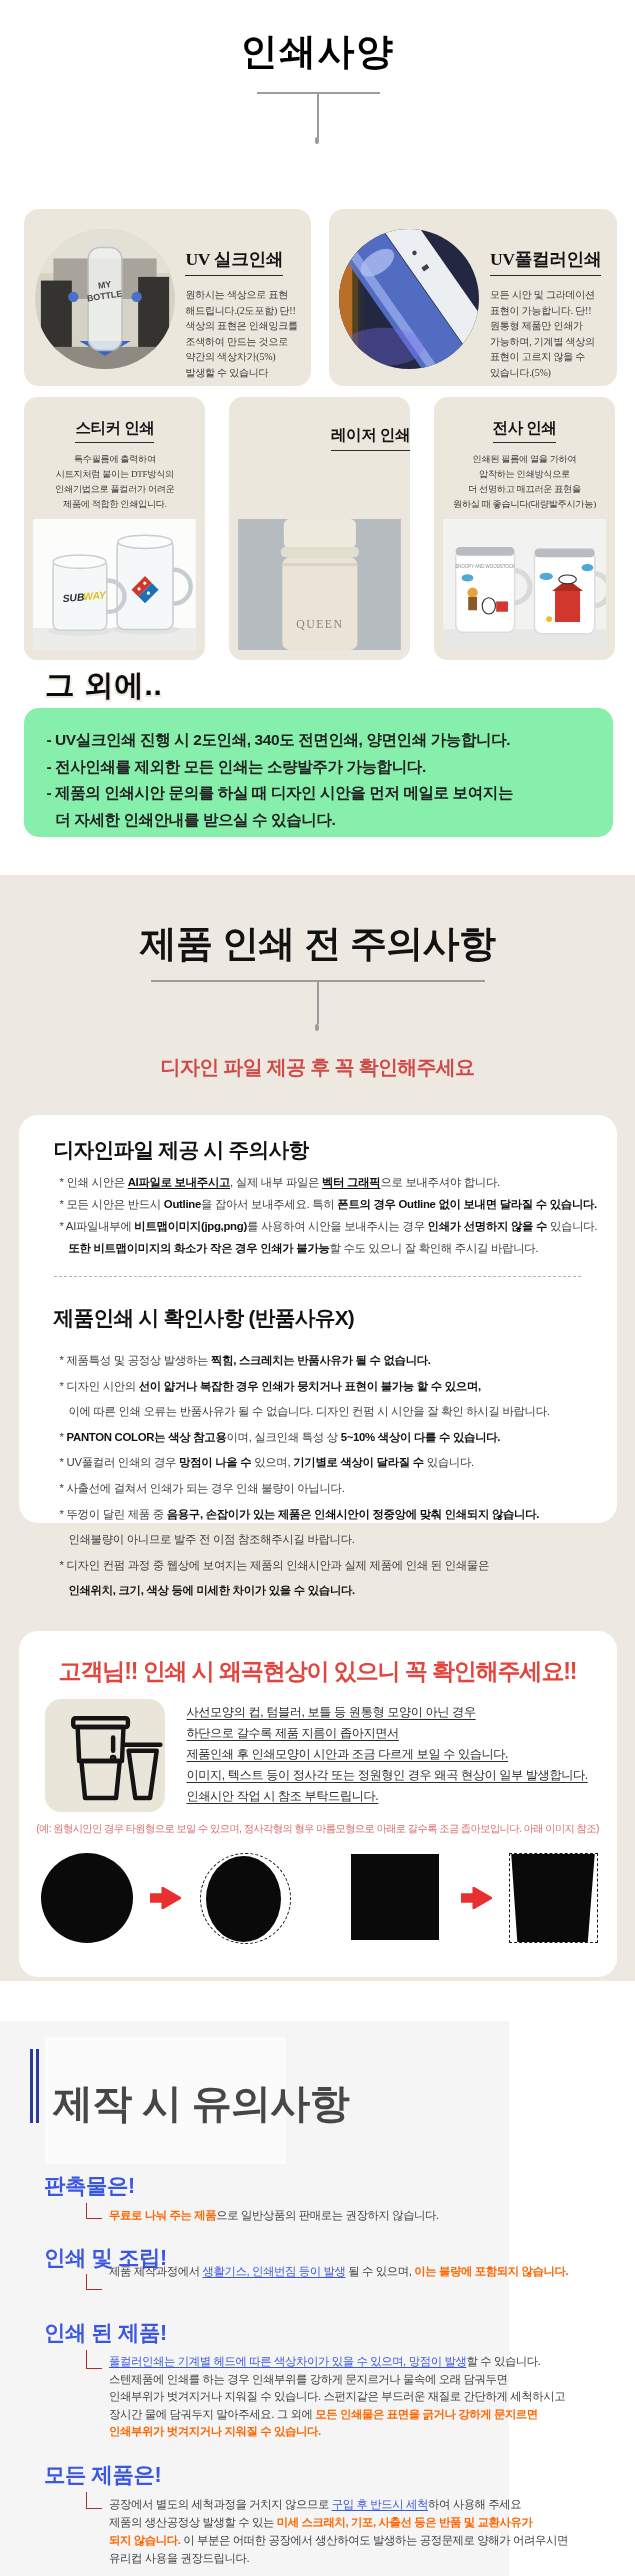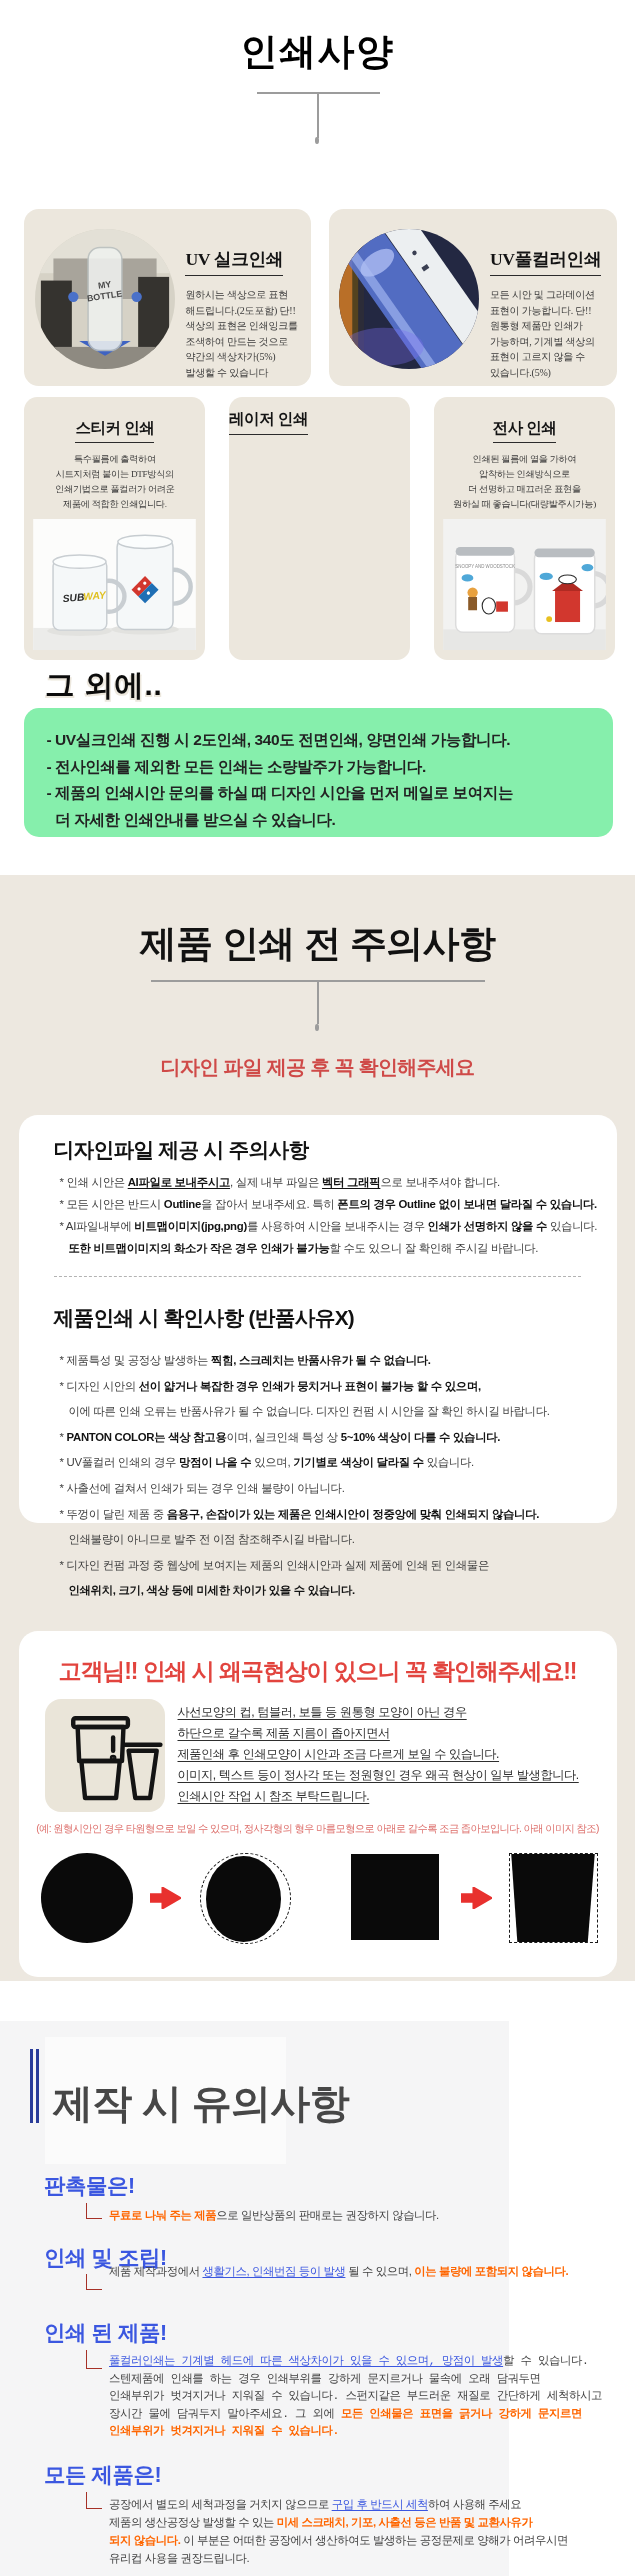--- a/index.html
+++ b/index.html
@@ -164,22 +164,32 @@
         <ellipse cx="63" cy="58" rx="36" ry="9" fill="#fbfdfd" stroke="#c9ced2" stroke-width="2"></ellipse>
         <g transform="rotate(-5 63 106)">
           <text x="40" y="111" font-size="14" font-weight="bold" font-style="italic" fill="#2c2c2c">SUB</text>
           <text x="68" y="111" font-size="14" font-weight="bold" font-style="italic" fill="#e0c020">WAY</text>
         </g>
       </svg>
     </div>
   </div>
 
   <div class="abs card" style="left:229px;top:397px;width:181px;height:263px;border-radius:13.3px;">
-    <div style="text-align:left;padding-top:12px;">
+    <div style="text-align:right;padding-top:28px;">
       <span class="serif c2-title">레이저 인쇄</span>
+    </div>
+    <div class="c2-photo">
+      <svg width="163" height="131" viewBox="0 0 221 178">
+        <rect width="221" height="178" fill="#b6bbc0"></rect>
+        <rect x="62" y="0" width="98" height="40" rx="8" fill="#ede9dc"></rect>
+        <rect x="58" y="38" width="106" height="14" rx="6" fill="#e2ddcd"></rect>
+        <rect x="60" y="52" width="102" height="126" rx="10" fill="#e9e4d6"></rect>
+        <rect x="60" y="60" width="102" height="4" fill="#d8d2c2"></rect>
+        <text x="111" y="148" text-anchor="middle" font-family="Liberation Serif,serif" font-size="16" letter-spacing="2" fill="#8b8574">QUEEN</text>
+      </svg>
     </div>
   </div>
 
   <div class="abs card" style="left:434px;top:397px;width:181px;height:263px;border-radius:13.3px;">
     <div style="text-align:center;padding-top:20.7px;">
       <span class="serif c2-title">전사 인쇄</span>
     </div>
     <div class="serif c2-desc">
         <div class="rt-line"><span>인쇄된 필름에 열을 가하여</span></div>
         <div class="rt-line"><span>압착하는 인쇄방식으로</span></div>
@@ -261,21 +271,21 @@
             <rect x="38" y="26" width="74" height="12" rx="3"></rect>
             <polygon points="44,38 106,38 104,84 46,84"></polygon>
             <polygon points="49,84 101,84 96,134 54,134"></polygon>
             <line x1="92" y1="52" x2="92" y2="70"></line>
             <circle cx="92" cy="80" r="1.5" fill="#141414"></circle>
             <line x1="108" y1="62" x2="156" y2="62"></line>
             <polygon points="113,70 151,70 142,134 122,134"></polygon>
           </g>
         </svg>
       </div>
-      <div class="abs dist-lines" style="left:159px;top:71px;">
+      <div class="abs dist-lines" style="left:168px;top:71px;">
           <div class="rt-line"><span>사선모양의 컵, 텀블러, 보틀 등 원통형 모양이 아닌 경우</span></div>
           <div class="rt-line"><span>하단으로 갈수록 제품 지름이 좁아지면서</span></div>
           <div class="rt-line"><span>제품인쇄 후 인쇄모양이 시안과 조금 다르게 보일 수 있습니다.</span></div>
           <div class="rt-line"><span>이미지, 텍스트 등이 정사각 또는 정원형인 경우 왜곡 현상이 일부 발생합니다.</span></div>
           <div class="rt-line"><span>인쇄시안 작업 시 참조 부탁드립니다.</span></div>
         </div>
       <div class="abs note" style="top:191px;">(예: 원형시안인 경우 타원형으로 보일 수 있으며, 정사각형의 형우 마름모형으로 아래로 갈수록 조금 좁아보입니다. 아래 이미지 참조)</div>
 
       <div class="abs shape-ellipse" style="left:22px;top:222px;width:92px;height:90px;"></div>
       <svg class="abs" style="left:131px;top:256px;" width="31" height="22" viewBox="0 0 42 30">
@@ -307,21 +317,21 @@
       </div>
 
     <div class="abs blue-h" style="left:44px;top:222px;">인쇄 및 조립!</div>
     <div class="abs conn" style="left:86px;top:253px;height:14.8px;"></div>
     <div class="abs s3-lines" style="left:109px;top:242px;">
         <div class="rt-line"><span>제품 제작과정에서 </span><span class="rs-blu">생활기스, 인쇄번짐 등이 발생</span><span> 될 수 있으며, </span><span class="rs-o">이는 불량에 포함되지 않습니다.</span></div>
       </div>
 
     <div class="abs blue-h" style="left:44px;top:297px;">인쇄 된 제품!</div>
     <div class="abs conn" style="left:86px;top:329px;height:17.7px;"></div>
-    <div class="abs s3-lines" style="left:109px;top:332px;font-family:Liberation Mono, monospace;">
+    <div class="abs s3-lines" style="left:109px;top:332px;">
         <div class="rt-line"><span class="rs-blu">풀컬러인쇄는 기계별 헤드에 따른 색상차이가 있을 수 있으며, 망점이 발생</span><span>할 수 있습니다.</span></div>
         <div class="rt-line"><span>스텐제품에 인쇄를 하는 경우 인쇄부위를 강하게 문지르거나 물속에 오래 담궈두면</span></div>
         <div class="rt-line"><span>인쇄부위가 벗겨지거나 지워질 수 있습니다. 스펀지같은 부드러운 재질로 간단하게 세척하시고</span></div>
         <div class="rt-line"><span>장시간 물에 담궈두지 말아주세요. 그 외에 </span><span class="rs-o">모든 인쇄물은 표면을 긁거나 강하게 문지르면</span></div>
         <div class="rt-line"><span class="rs-o">인쇄부위가 벗겨지거나 지워질 수 있습니다.</span></div>
       </div>
 
     <div class="abs blue-h" style="left:44px;top:439px;">모든 제품은!</div>
     <div class="abs conn" style="left:86px;top:471px;height:16.2px;"></div>
     <div class="abs s3-lines wide" style="left:109px;top:474px;">

